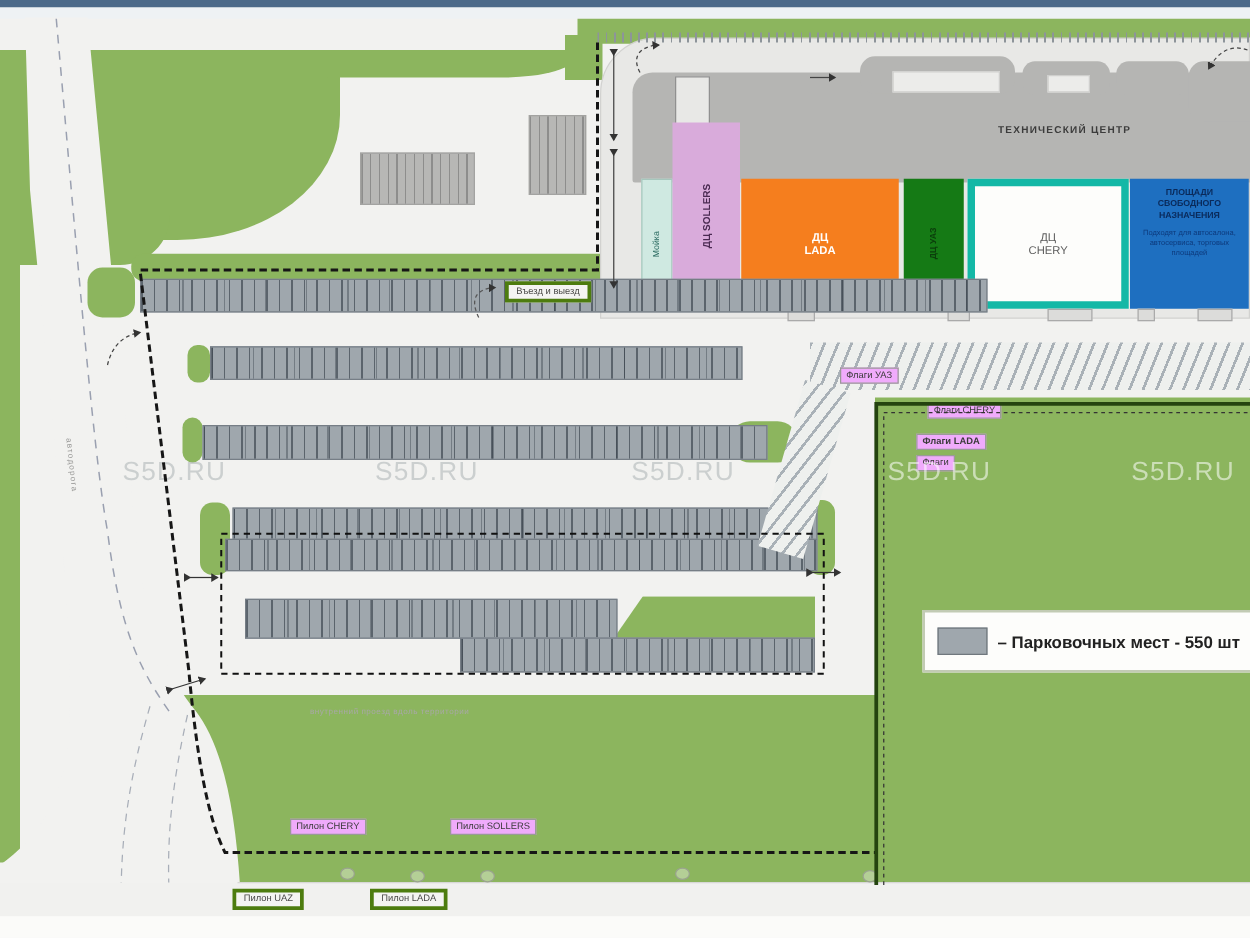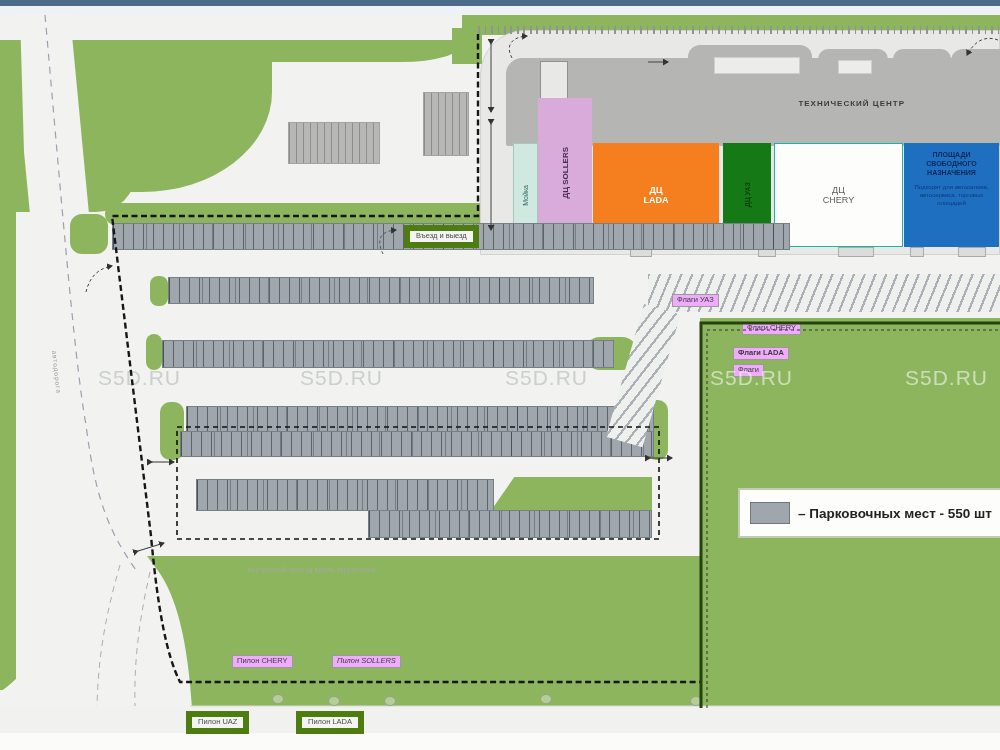--- a/index.html
+++ b/index.html
@@ -9,21 +9,21 @@
   .row{background-color:#9fa7ad;
        background-image:repeating-linear-gradient(90deg, rgba(35,45,55,.55) 0 1.4px, transparent 1.4px 10px),
                         repeating-linear-gradient(90deg, rgba(35,45,55,.35) 0 1px, transparent 1px 33px);
        border:1px solid #767e86;box-sizing:border-box;}
   .hatchpad{background-color:#b7b7b5;
        background-image:repeating-linear-gradient(90deg, rgba(90,90,90,.45) 0 1px, transparent 1px 7px);
        border:1px solid #a3a3a1;box-sizing:border-box;}
   .flagstrip{background-image:repeating-linear-gradient(112deg, #a9b1b7 0 2.2px, #eef0ee 2.2px 10px);}
   .lbl{position:absolute;background:#f0abfc;border:1px solid #9a9a98;color:#3a3a3a;
        font-size:7.5px;line-height:1.15;padding:1px 4px;white-space:nowrap;}
-  .lbl2{position:absolute;background:#f4f4f2;border:6px solid #4d7c0f;color:#4a4a48;
+  .lbl2{position:absolute;background:#f4f4f2;border:3px solid #4d7c0f;color:#4a4a48;
        font-size:7.5px;line-height:1.15;padding:1px 6px;white-space:nowrap;}
   .vtext{writing-mode:vertical-rl;transform:rotate(180deg);}
   .blocklabel{display:flex;align-items:center;justify-content:center;text-align:center;}
   .wm{position:absolute;font-size:21px;font-weight:normal;letter-spacing:1px;
       color:rgba(160,170,172,.48);}
   .pod{background:#b5b5b3;}
   .circ{position:absolute;width:10px;height:8px;border:1px solid #9aa38e;border-radius:50%;background:rgba(255,255,255,.35);}
   svg{position:absolute;left:0;top:0;}
 </style>
 </head>
@@ -83,21 +83,21 @@
   </div>
   <div class="abs blocklabel" style="left:538px;top:98px;width:54px;height:149px;background:#d9abdb;">
     <span class="vtext" style="font-size:8px;color:#4a2a52;font-weight:bold;">ДЦ SOLLERS</span>
   </div>
   <div class="abs blocklabel" style="left:593px;top:143px;width:126px;height:104px;background:#f57e1e;">
     <span style="font-size:9px;font-weight:bold;color:#fff;width:40px;">ДЦ LADA</span>
   </div>
   <div class="abs blocklabel" style="left:723px;top:143px;width:48px;height:104px;background:#157a15;">
     <span class="vtext" style="font-size:7px;color:#0b3d0b;font-weight:bold;">ДЦ УАЗ</span>
   </div>
-  <div class="abs blocklabel" style="left:774px;top:143px;width:129px;height:104px;background:#fdfdfb;border:1px solid #14b8a6;box-sizing:border-box;">
+  <div class="abs blocklabel" style="left:774px;top:143px;width:129px;height:104px;background:#fdfdfb;border:6px solid #14b8a6;box-sizing:border-box;">
     <span style="font-size:9px;color:#5c5c5c;width:44px;">ДЦ CHERY</span>
   </div>
   <div class="abs" style="left:904px;top:143px;width:95px;height:104px;background:#1e6fc0;padding:7px 6px;box-sizing:border-box;text-align:center;">
     <div style="font-size:7px;font-weight:bold;color:#0a2a5a;line-height:1.3;">ПЛОЩАДИ СВОБОДНОГО НАЗНАЧЕНИЯ</div>
     <div style="font-size:6px;color:#0d3a7c;line-height:1.35;margin-top:6px;">Подходят для автосалона, автосервиса, торговых площадей</div>
   </div>
 
   <div class="abs" style="left:630px;top:247px;width:20px;height:8px;background:#dcdcda;border:1px solid #aaa;"></div>
   <div class="abs" style="left:758px;top:247px;width:16px;height:8px;background:#dcdcda;border:1px solid #aaa;"></div>
   <div class="abs" style="left:838px;top:247px;width:34px;height:8px;background:#dcdcda;border:1px solid #aaa;"></div>
@@ -113,21 +113,21 @@
   <div class="abs row" style="left:368px;top:510px;width:284px;height:28px;"></div>
 
   <div class="abs flagstrip" style="left:648px;top:274px;width:352px;height:38px;"></div>
   <div class="abs flagstrip" style="left:644px;top:304px;width:38px;height:138px;transform:rotate(16deg);transform-origin:top left;"></div>
 
   <div class="lbl" style="left:672px;top:294px;">Флаги УАЗ</div>
   <div class="lbl" style="left:742px;top:294px;margin-top:28px;">Флаги CHERY</div>
   <div class="lbl" style="left:733px;top:347px;font-weight:bold;">Флаги LADA</div>
   <div class="lbl" style="left:733px;top:364px;">Флаги</div>
   <div class="lbl" style="left:232px;top:655px;">Пилон CHERY</div>
-  <div class="lbl" style="left:332px;top:655px;font-style:italic;">Пилон SOLLERS</div>
+  <div class="lbl" style="left:360px;top:655px;">Пилон SOLLERS</div>
   <div class="lbl2" style="left:186px;top:711px;">Пилон UAZ</div>
   <div class="lbl2" style="left:296px;top:711px;">Пилон LADA</div>
   <div class="lbl2" style="left:404px;top:225px;">Въезд и выезд</div>
 
   <div class="abs" style="left:58px;top:350px;font-size:6.5px;color:#9a9a98;transform:rotate(84deg);transform-origin:left top;letter-spacing:1px;">автодорога</div>
   <div class="abs" style="left:248px;top:566px;font-size:6.5px;color:#a8a8a6;letter-spacing:.4px;">внутренний проезд вдоль территории</div>
 
   <div class="abs" style="left:738px;top:488px;width:290px;height:50px;background:#fdfdfb;border:2px solid #c2cbb4;box-sizing:border-box;display:flex;align-items:center;padding-left:10px;">
     <span style="display:inline-block;width:38px;height:20px;background:#9fa7ad;border:1px solid #70787e;margin-right:8px;"></span>
     <span style="font-size:13.5px;font-weight:bold;color:#222;">– Парковочных мест - 550 шт</span>

